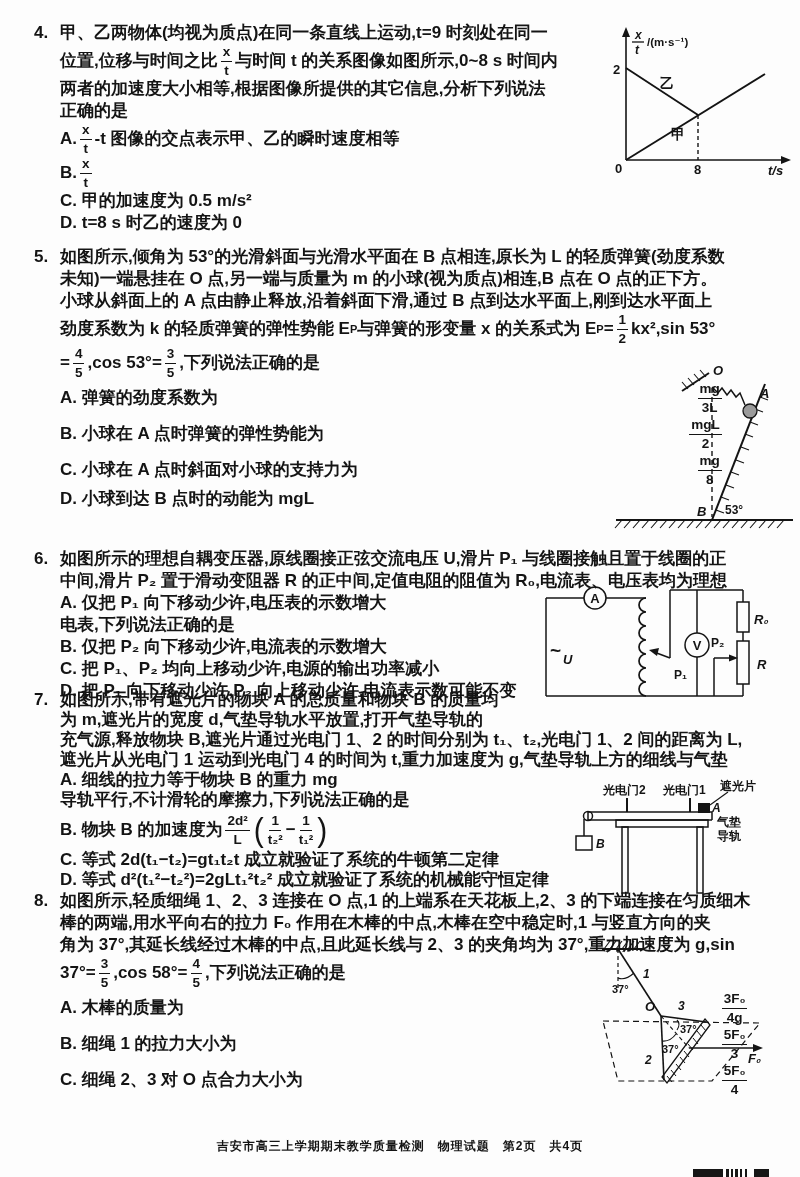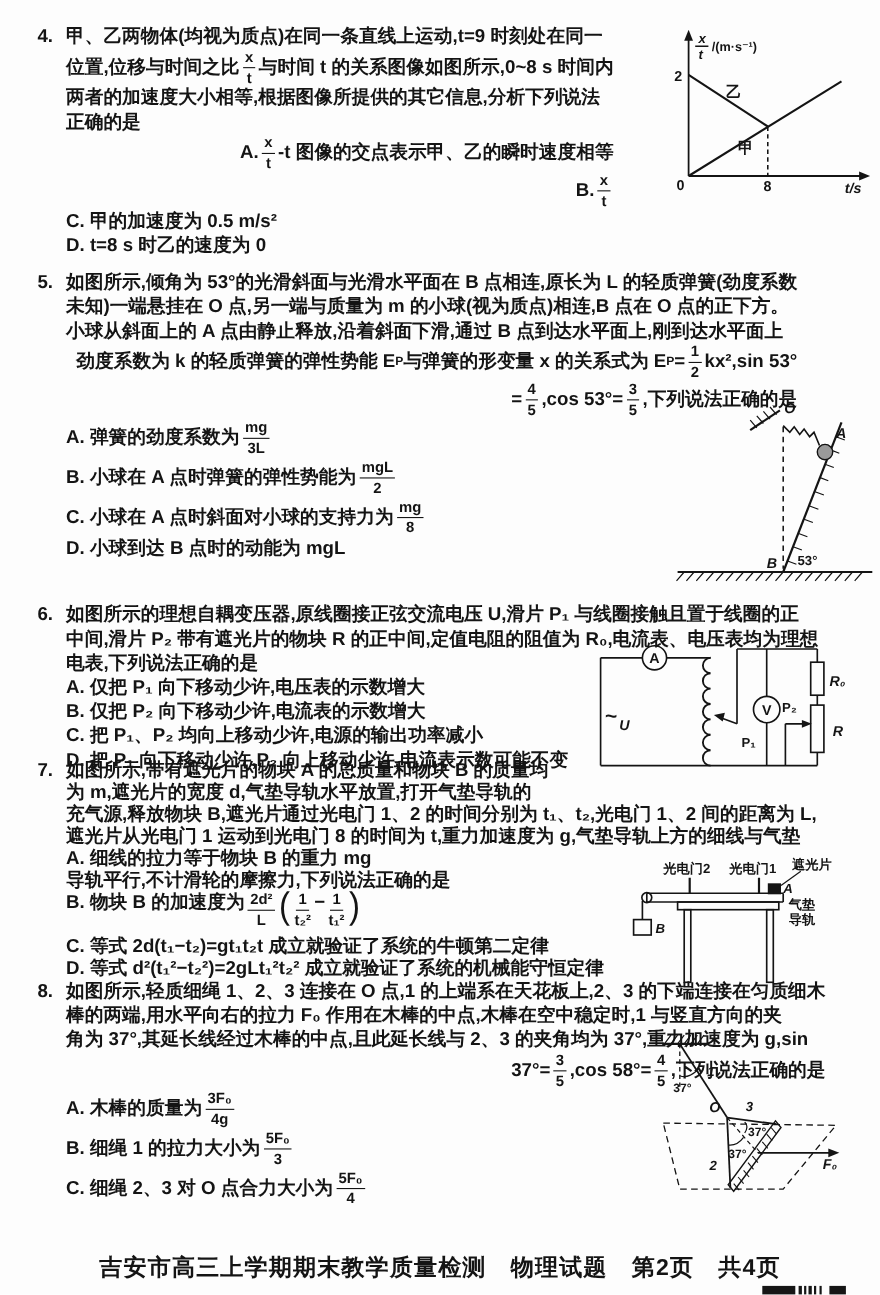--- a/index.html
+++ b/index.html
@@ -1,32 +1,32 @@
 <!DOCTYPE html>
 <html><head>
 <meta charset="utf-8">
 <style>
   html,body{margin:0;padding:0;background:#fff;}
   .page{position:relative;width:800px;height:1177px;background:#fdfdfd;overflow:hidden;
         font-family:"Liberation Sans","DejaVu Sans",sans-serif;font-weight:700;color:#141414;}
   .q{position:absolute;left:60px;}
   .qline{font-size:17px;line-height:22px;height:22px;white-space:nowrap;position:relative;}
   .lh20 .qline{line-height:20px;height:20px;}
-  .qline.fr{height:34px;display:flex;align-items:center;justify-content:flex-end;}
-  .qline.fr36{height:36px;display:flex;align-items:center;}
-  .qline.fr40{height:40px;display:flex;}
+  .qline.fr{height:34px;display:flex;align-items:center;}
+  .qline.fr36{height:36px;display:flex;align-items:center;justify-content:space-between;}
+  .qline.fr40{height:40px;display:flex;align-items:center;}
   .qnum{position:absolute;left:-26px;top:0;}
   .frac{display:inline-flex;flex-direction:column;align-items:center;font-size:13.5px;line-height:1.15;margin:0 3px;vertical-align:middle;}
   .frac .num{border-bottom:1.6px solid #141414;padding:0 2px 1px;}
   .frac .den{padding-top:1px;}
   .bigp{font-size:30px;font-weight:400;line-height:1;margin:0 1px;transform:scaleY(1.12);}
   sub{font-size:11px;}
   .diagram{position:absolute;}
   svg text{fill:#141414;stroke:none;font-family:"Liberation Sans","DejaVu Sans",sans-serif;font-weight:700;}
-  .footer{position:absolute;top:1138px;left:0;width:100%;text-align:center;font-size:21px;letter-spacing:1px;}
+  .footer{position:absolute;top:1138px;left:0;width:100%;text-align:center;font-size:12px;letter-spacing:1px;}
   .barcode{position:absolute;left:693px;top:1169px;height:8px;display:flex;align-items:flex-start;}
   .barcode span{display:block;height:8px;background:#161616;}
 </style>
 </head>
 <body>
 
 <div class="page">
 
   <div class="q" style="top:22px">
     <div class="qline"><span class="qnum">4.</span><span>甲、乙两物体(均视为质点)在同一条直线上运动,t=9 时刻处在同一</span></div>
@@ -147,23 +147,23 @@
       <circle cx="138" cy="51" r="7" fill="#9a9a9a" stroke-width="1.3"></circle>
     </g>
     <text x="101" y="15" font-size="13" font-style="italic">O</text>
     <text x="148" y="38" font-size="13" font-style="italic">A</text>
     <text x="85" y="156" font-size="13" font-style="italic">B</text>
     <text x="113" y="154" font-size="12">53°</text>
   </svg>
 
   <div class="q" style="top:548px">
     <div class="qline"><span class="qnum">6.</span><span>如图所示的理想自耦变压器,原线圈接正弦交流电压 U,滑片 P₁ 与线圈接触且置于线圈的正</span></div>
-    <div class="qline">中间,滑片 P₂ 带有遮光片的物块 R 的正中间,定值电阻的阻值为 R₀,电流表、电压表均为理想</div>
+    <div class="qline">中间,滑片 P₂ 置于滑动变阻器 R 的正中间,定值电阻的阻值为 R₀,电流表、电压表均为理想</div>
+    <div class="qline">A. 仅把 P₁ 向下移动少许,电压表的示数增大</div>
     <div class="qline">电表,下列说法正确的是</div>
-    <div class="qline">A. 仅把 P₁ 向下移动少许,电压表的示数增大</div>
     <div class="qline">B. 仅把 P₂ 向下移动少许,电流表的示数增大</div>
     <div class="qline">C. 把 P₁、P₂ 均向上移动少许,电源的输出功率减小</div>
     <div class="qline">D. 把 P₁ 向下移动少许,P₂ 向上移动少许,电流表示数可能不变</div>
   </div>
 
   <svg class="diagram" style="left:536px;top:584px" width="256" height="128" viewBox="0 0 256 128">
     <g stroke="#141414" fill="none" stroke-width="1.5">
       <line x1="10" y1="14" x2="48" y2="14"></line>
       <circle cx="59" cy="14" r="11"></circle>
       <line x1="70" y1="14" x2="110" y2="14"></line>
@@ -193,21 +193,21 @@
     <text x="138" y="95" font-size="12">P₁</text>
     <text x="175" y="63" font-size="12">P₂</text>
     <text x="218" y="40" font-size="13" font-style="italic">R₀</text>
     <text x="221" y="85" font-size="13" font-style="italic">R</text>
   </svg>
 
   <div class="q lh20" style="top:690px">
     <div class="qline"><span class="qnum">7.</span><span>如图所示,带有遮光片的物块 A 的总质量和物块 B 的质量均</span></div>
     <div class="qline">为 m,遮光片的宽度 d,气垫导轨水平放置,打开气垫导轨的</div>
     <div class="qline">充气源,释放物块 B,遮光片通过光电门 1、2 的时间分别为 t₁、t₂,光电门 1、2 间的距离为 L,</div>
-    <div class="qline">遮光片从光电门 1 运动到光电门 8 的时间为 t,重力加速度为 g,气垫导轨上方的细线与气垫</div>
+    <div class="qline">遮光片从光电门 1 运动到光电门 4 的时间为 t,重力加速度为 g,气垫导轨上方的细线与气垫</div>
     <div class="qline">A. 细线的拉力等于物块 B 的重力 mg</div>
     <div class="qline">导轨平行,不计滑轮的摩擦力,下列说法正确的是</div>
     <div class="qline fr40">
         <span>B. 物块 B 的加速度为</span>
         <span class="frac">
           <span class="num">2d²</span>
           <span class="den">L</span>
         </span>
         <span class="bigp">(</span>
         <span class="frac">

